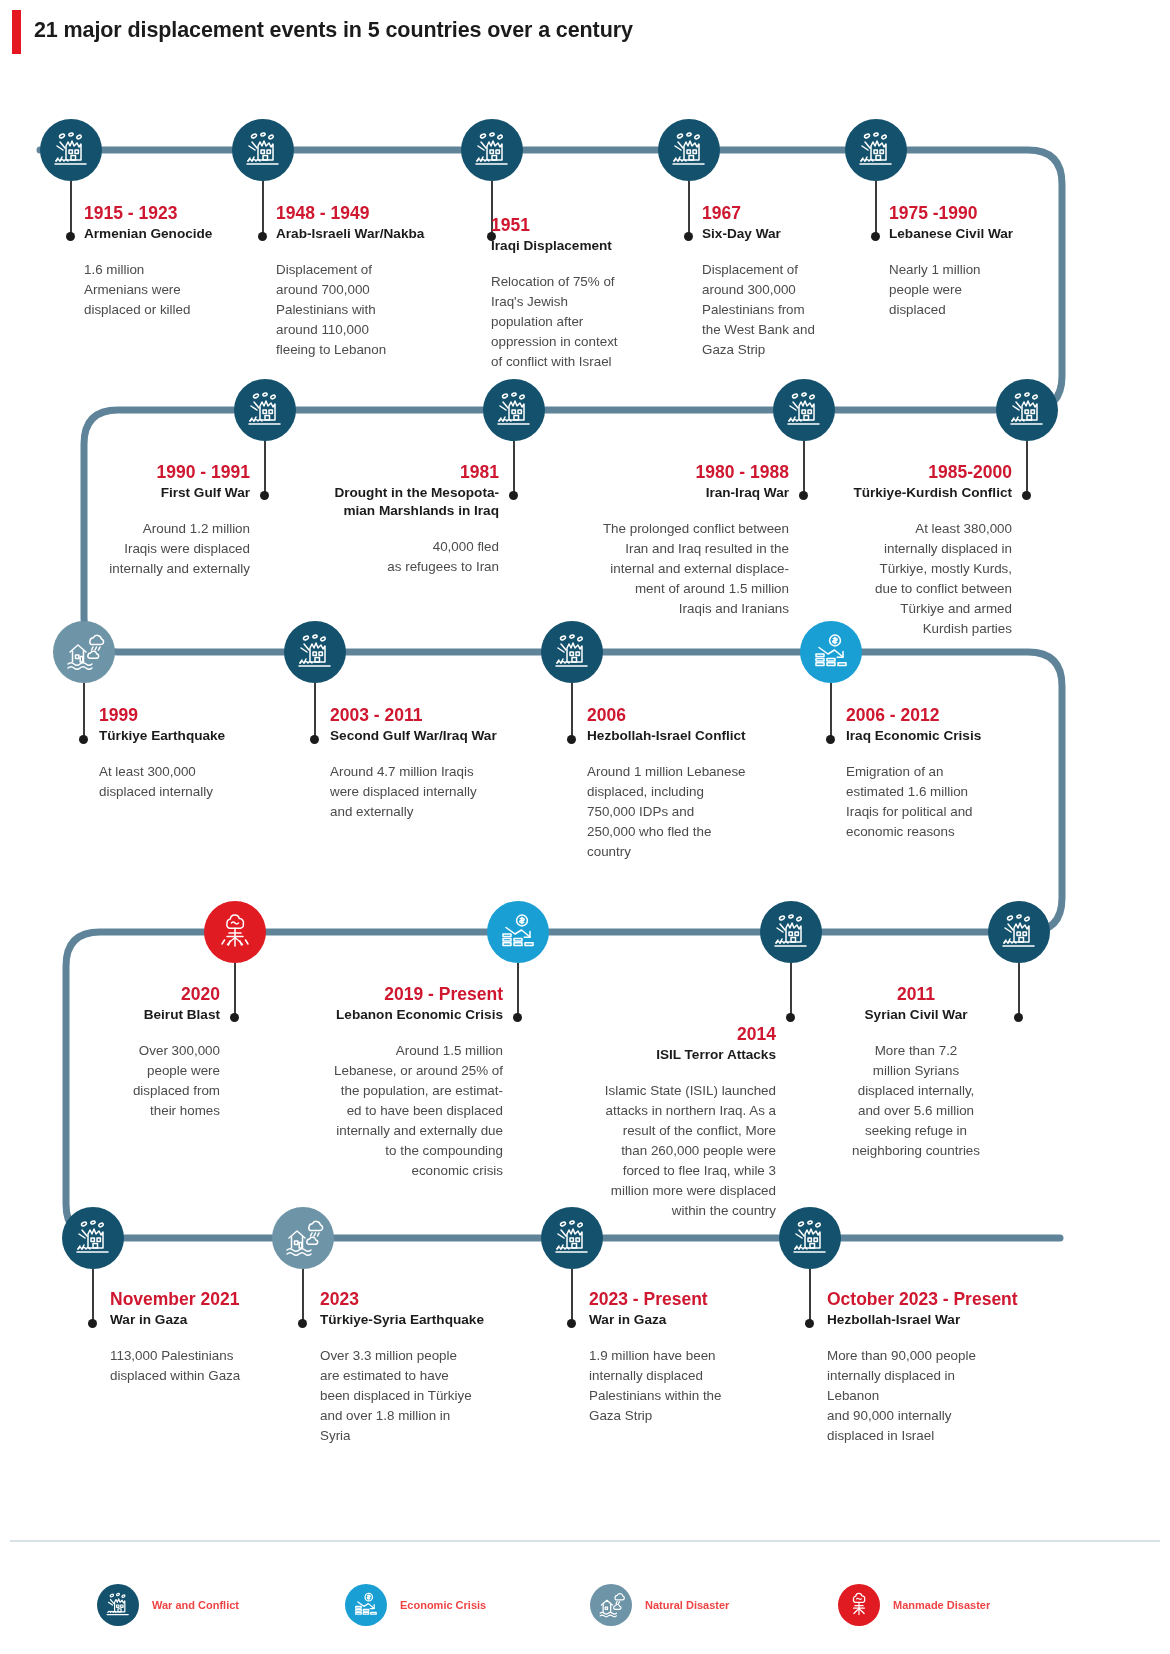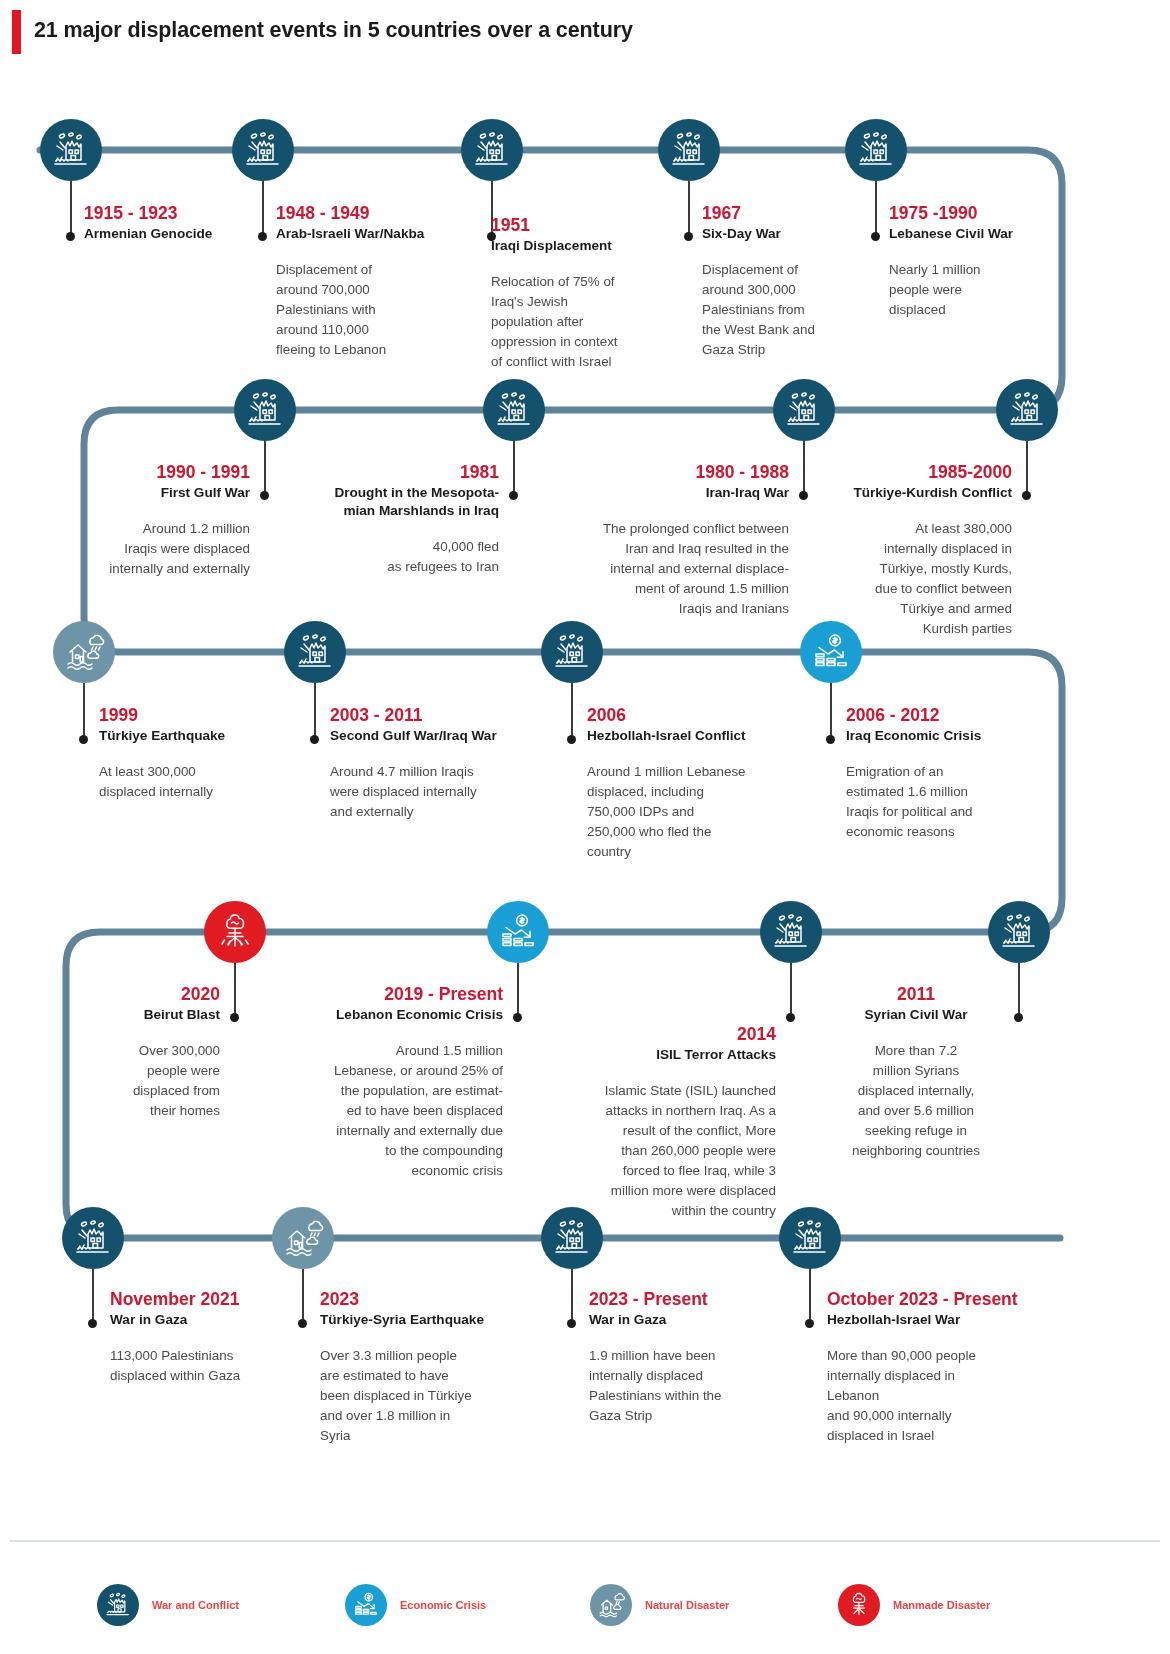--- a/index.html
+++ b/index.html
@@ -115,20 +115,23 @@
         <path d="M7 33 q2-3 4 0 q2-3 4 0 q2-3 4 0"></path>
         <path d="M6 36 h31 M9 30 l-2 3 M13 29 l-2 4"></path>
       </g>
     </svg>
   </div>
 <div class="stem" style="left:70px; top:181px; height:57px;"></div>
 <div class="dot" style="left:66px; top:232px;"></div>
 <div class="ev left-al" style="left:84px; top:203px; width:180px;">
   <div class="year">1915 - 1923</div>
   <div class="name">Armenian Genocide</div>
+  <div class="desc">1.6 million
+Armenians were
+displaced or killed</div>
 </div>
 
 <div class="node c-war" style="left:232px; top:119px;">
     <svg viewBox="0 0 44 44">
       <g fill="none" stroke="#fff" stroke-width="1.5" stroke-linecap="round" stroke-linejoin="round">
         <ellipse cx="13" cy="8" rx="2.6" ry="1.6" transform="rotate(-25 13 8)"></ellipse>
         <ellipse cx="22" cy="6.5" rx="2.2" ry="1.4" transform="rotate(-20 22 6.5)"></ellipse>
         <ellipse cx="30" cy="9" rx="2.4" ry="1.5" transform="rotate(-30 30 9)"></ellipse>
         <path d="M11 14 L16 20 M8 18 L14 22"></path>
         <path d="M17 18 L19 14 L21 18 L23 13 L25 18 L28 15 L30 19 L32 16 L32 32 L17 32 Z"></path>

